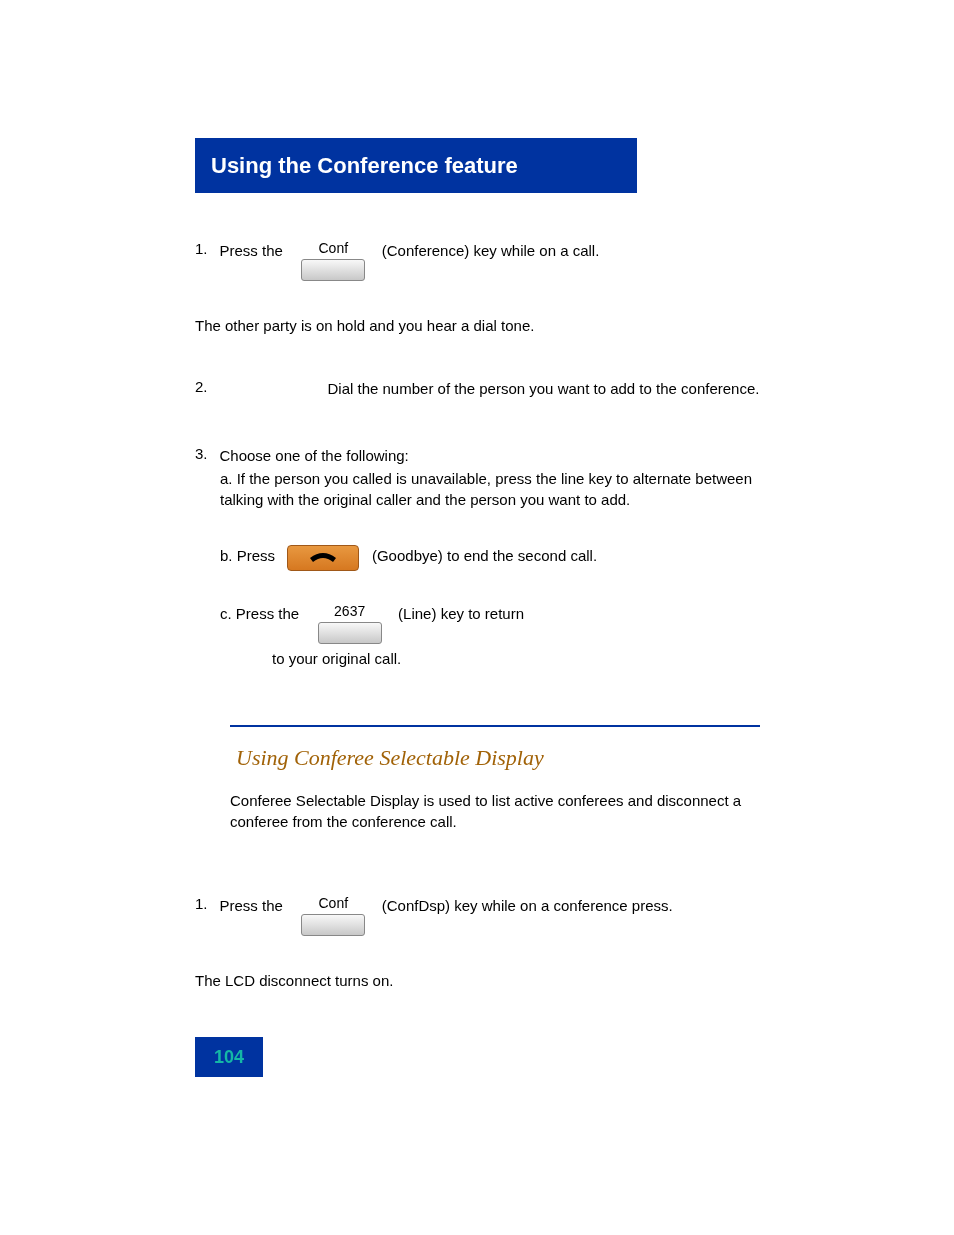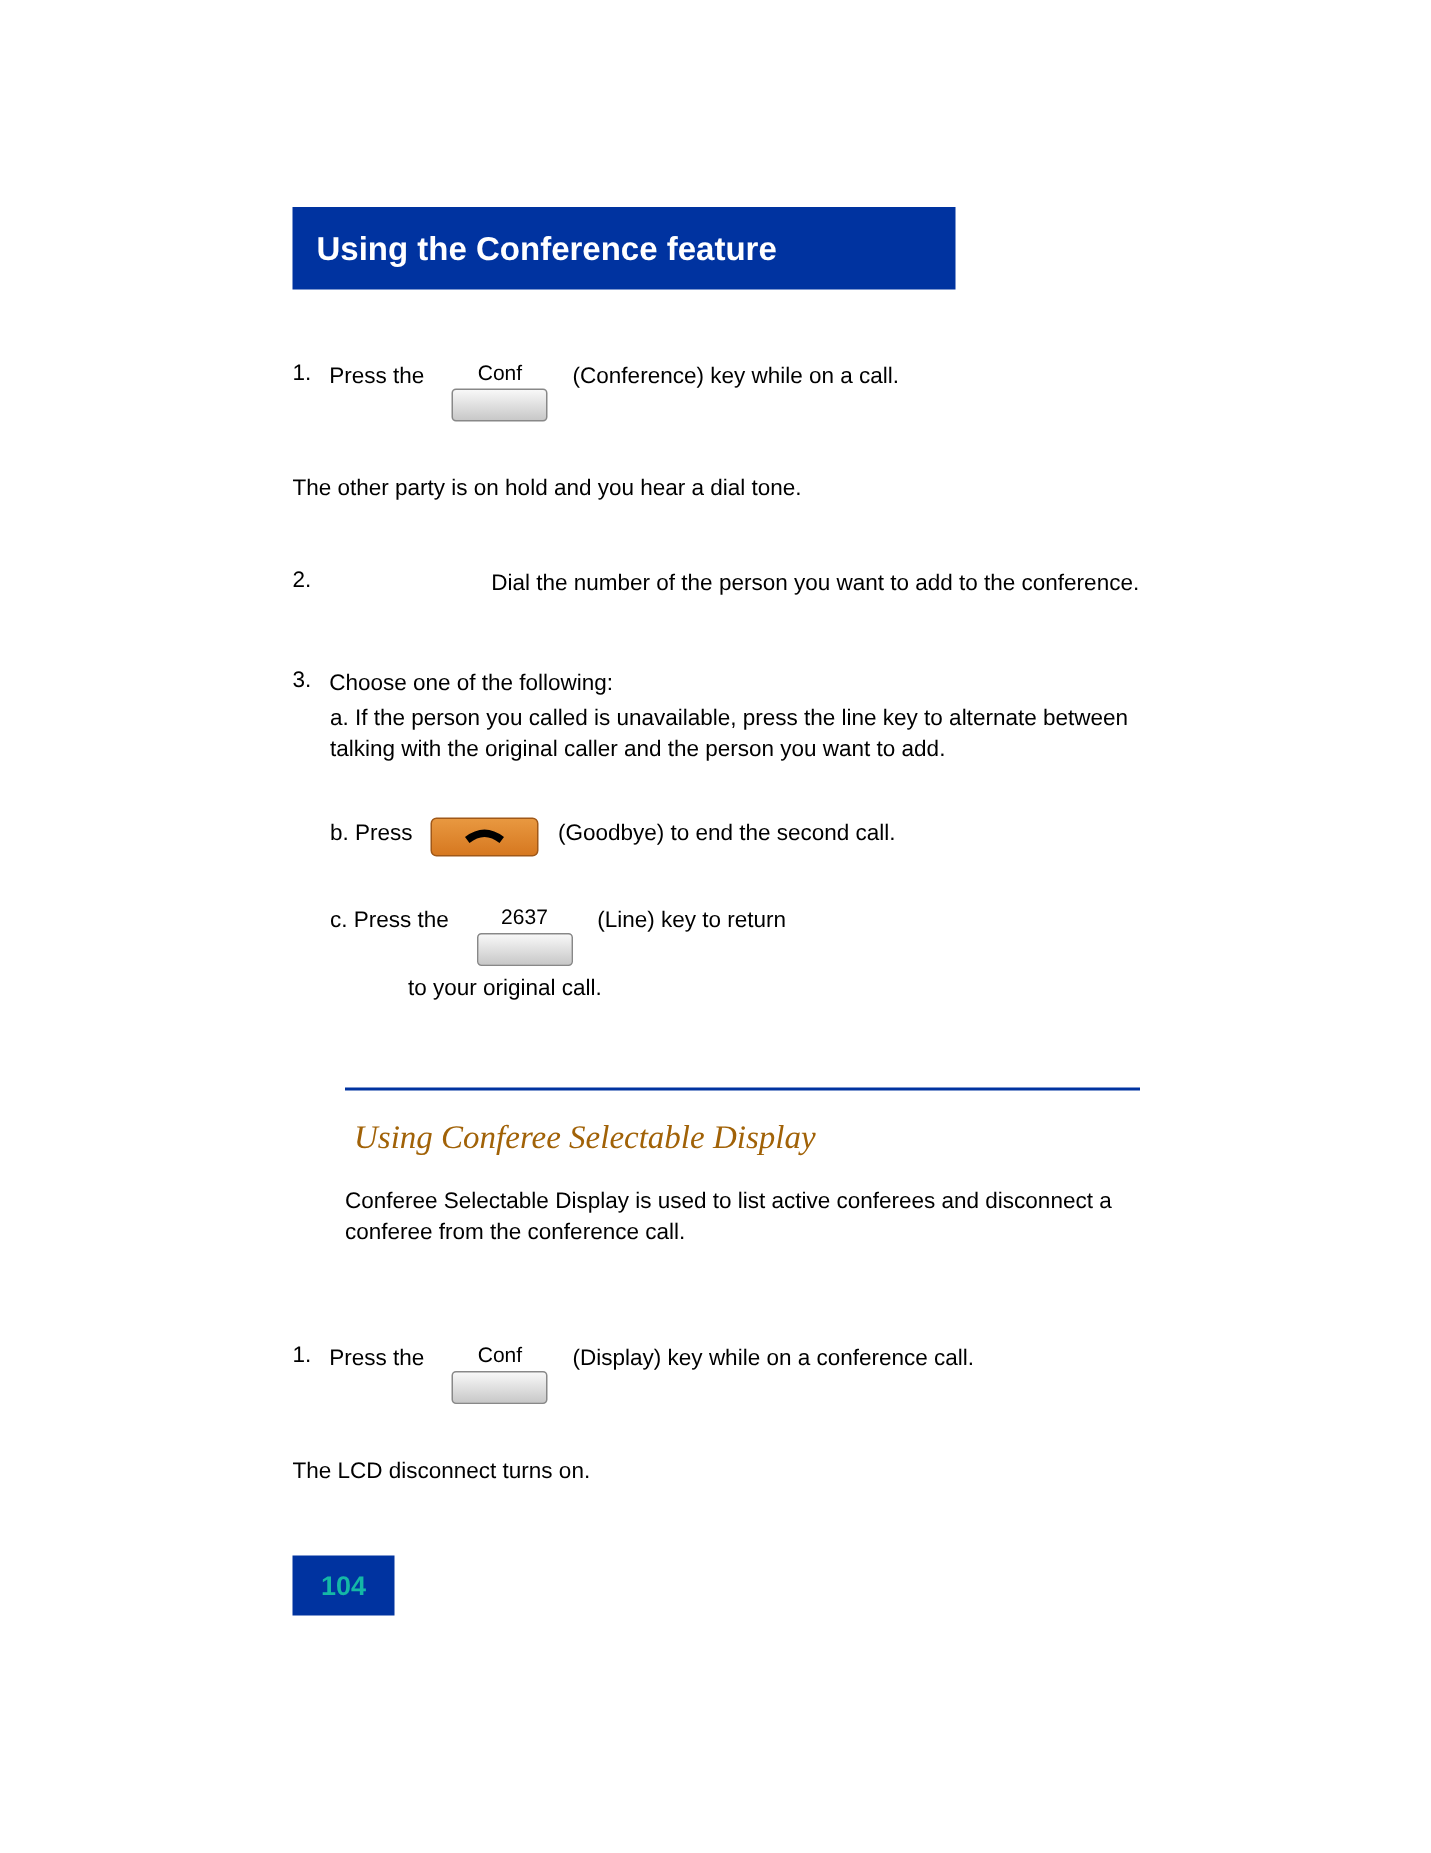--- a/index.html
+++ b/index.html
@@ -230,18 +230,18 @@
 
 <div class="section2-body">Conferee Selectable Display is used to list active conferees and disconnect a conferee from the conference call.</div>
 
 <div class="step1b">
   <span class="step-num">1.</span>
   <span class="step-text">Press the</span>
   <span class="softkey-btn" style="margin-left:10px;">
     <div class="softkey-label">Conf</div>
     <div class="softkey-key"></div>
   </span>
-  <span class="step-text" style="margin-left:8px; width:300px;">(Display) key while on a conference call.</span>
+  <span class="step-text" style="margin-left:8px; width:300px;">(ConfDsp) key while on a conference press.</span>
 </div>
 
 <div class="step1b-after">The LCD disconnect turns on.</div>
 
 <div class="page-num-box">104</div>
 
 </body></html>

